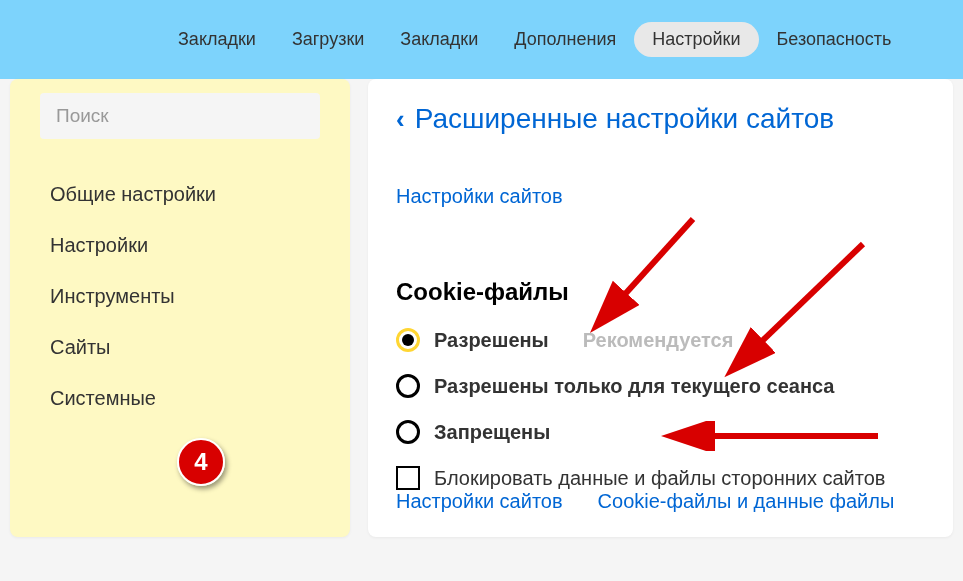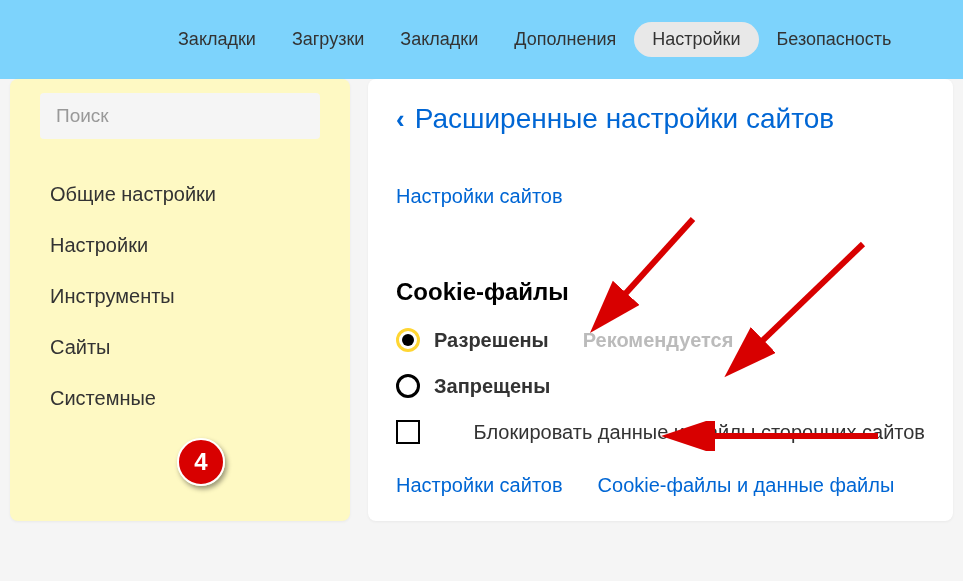--- a/index.html
+++ b/index.html
@@ -139,23 +139,21 @@
     }
     .recommend-text {
       font-size: 20px;
       color: #bbb;
       margin-left: 20px;
     }
     .checkbox-row {
       display: flex;
       align-items: center;
       gap: 14px;
-      margin-bottom: 30px;
-      cursor: pointer;
-      justify-content: space-between;
+      cursor: pointer;
     }
     .checkbox-box {
       width: 24px;
       height: 24px;
       border: 2px solid #000;
       flex-shrink: 0;
     }
     .bottom-links {
       display: flex;
       gap: 35px;
@@ -230,20 +228,24 @@
     <div class="section-heading">Cookie-файлы</div>
 
     <div class="radio-row">
       <div class="radio-circle selected">
           <div class="radio-dot"></div>
         </div>
       <span class="radio-label">Разрешены</span>
       <span class="recommend-text">Рекомендуется</span>
     </div>
 
+    <div class="radio-row">
+      <div class="radio-circle"></div>
+      <span class="radio-label">Разрешены только для текущего сеанса</span>
+    </div>
 
     <div class="radio-row">
       <div class="radio-circle"></div>
       <span class="radio-label">Запрещены</span>
     </div>
 
     <div class="checkbox-row">
       <div class="checkbox-box"></div>
       <span class="radio-label">Блокировать данные и файлы сторонних сайтов</span>
     </div>

